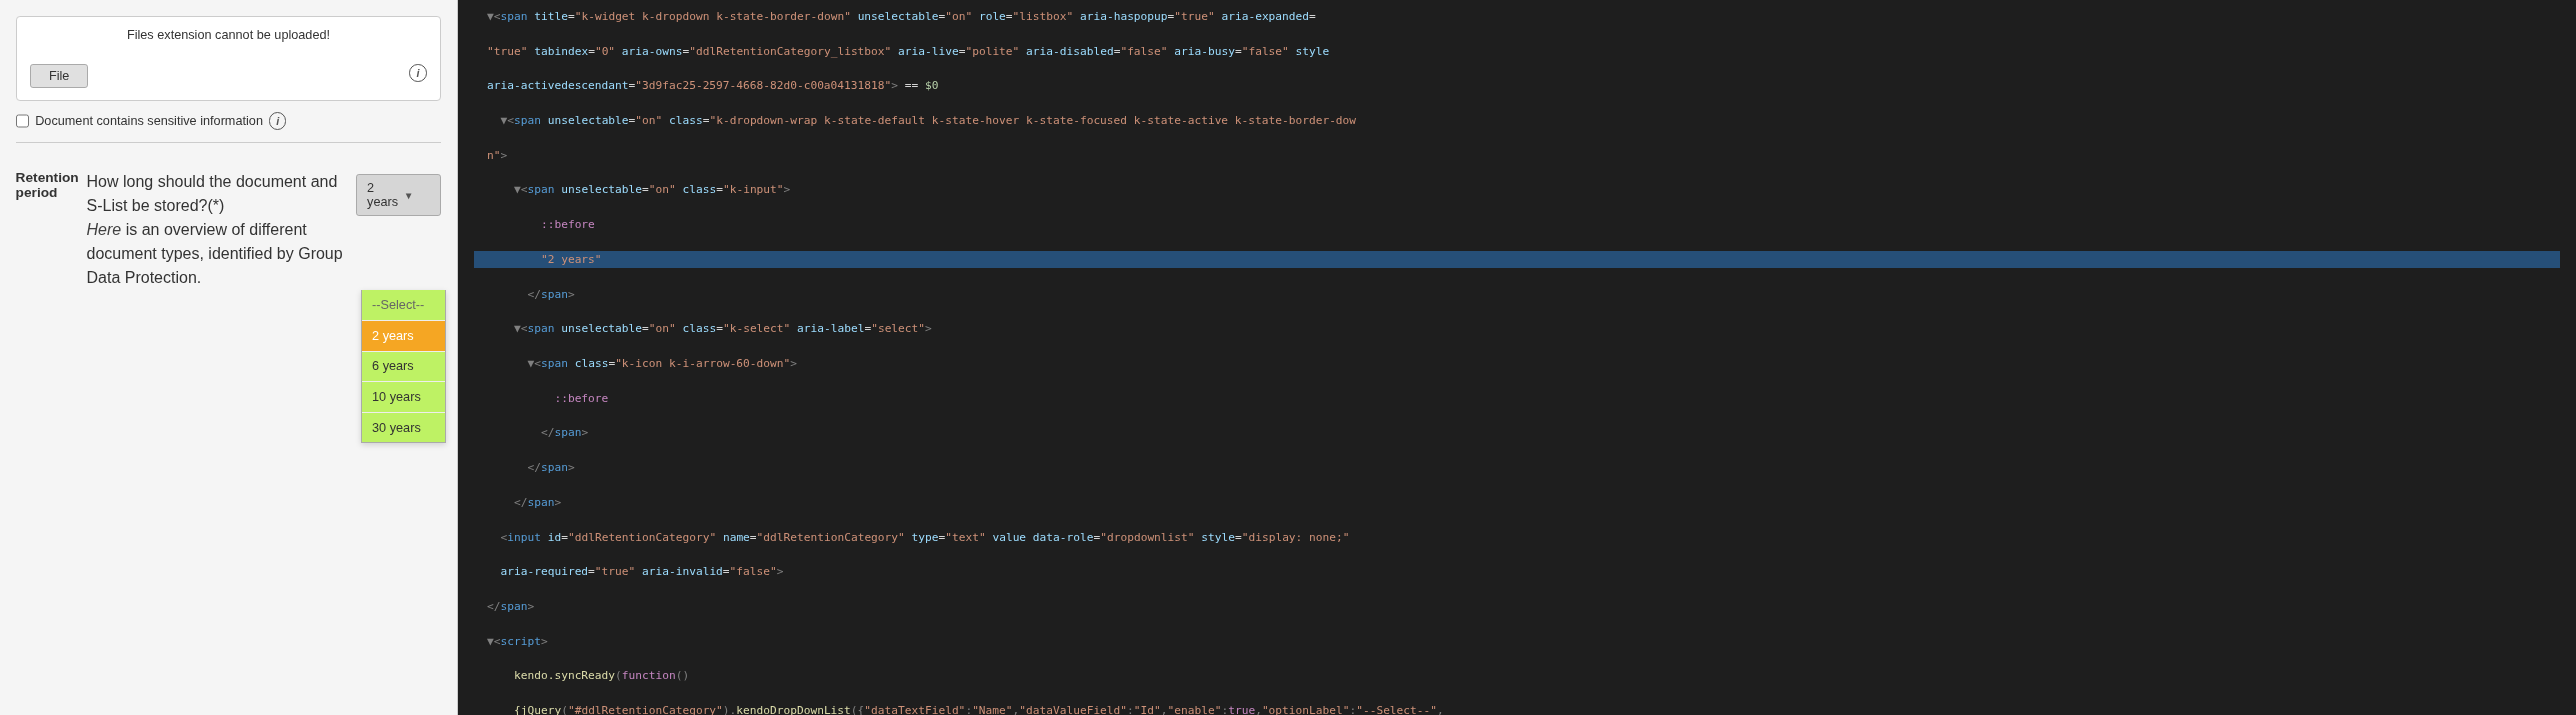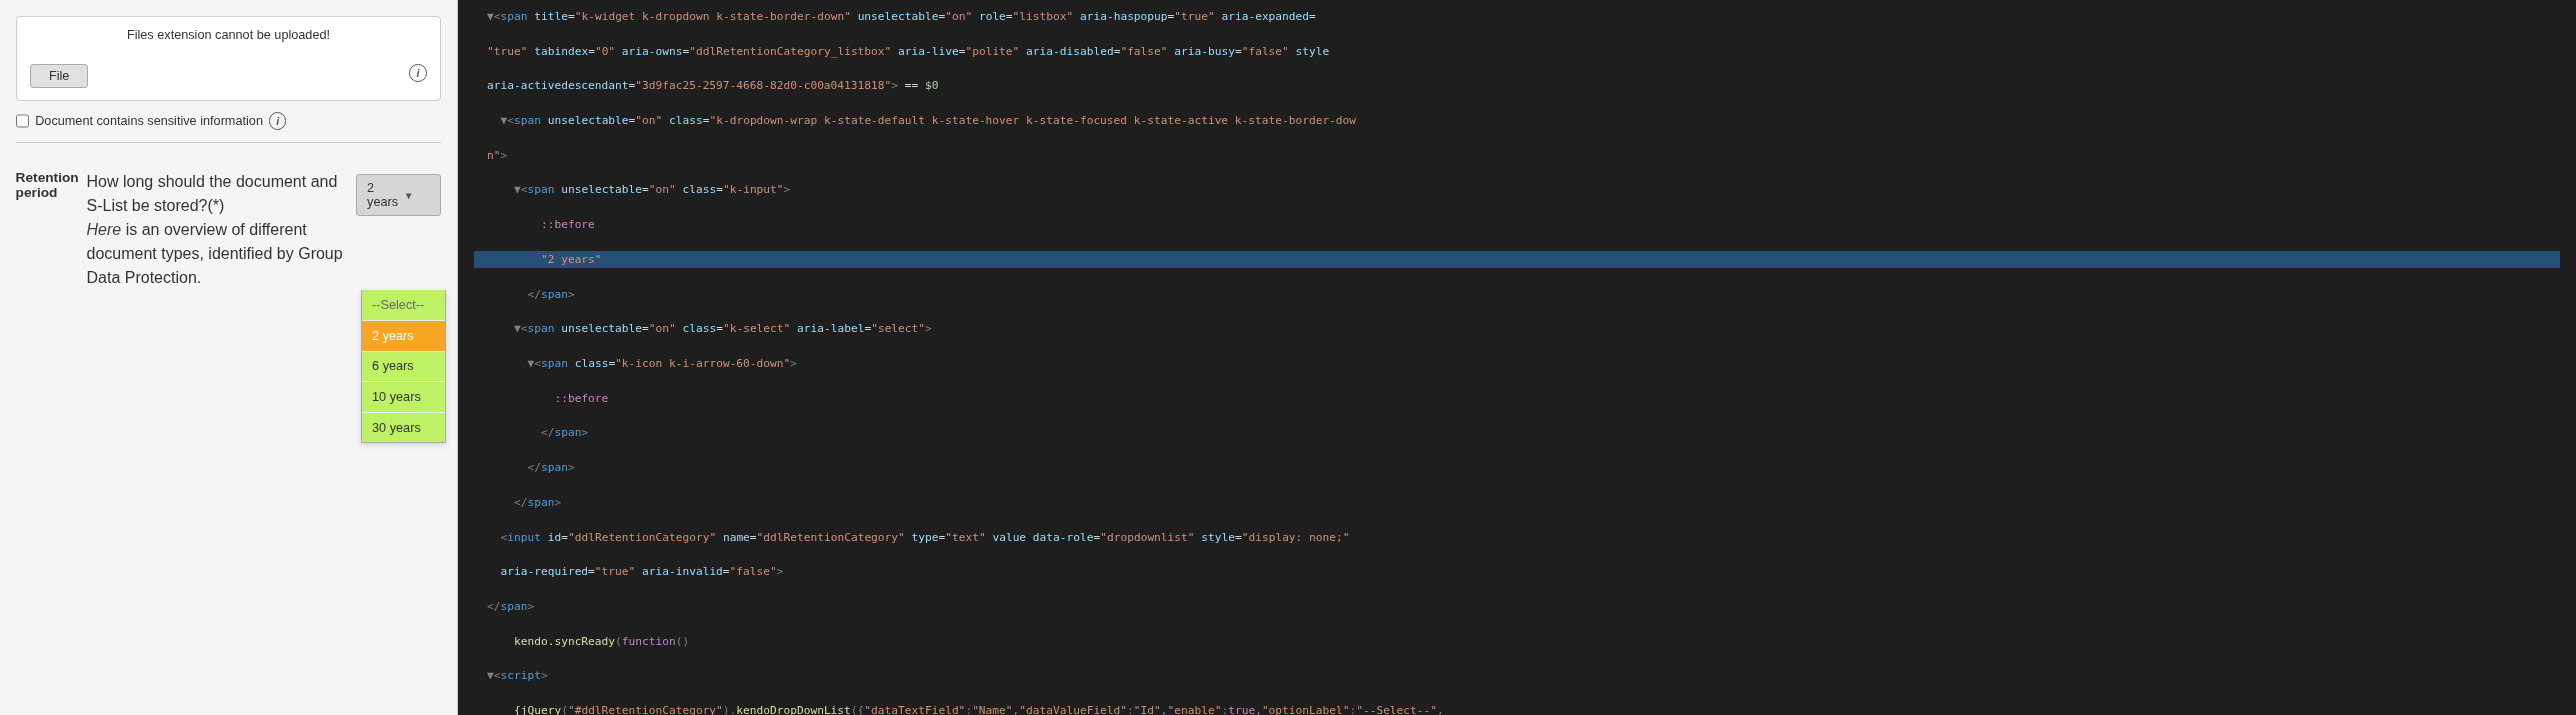--- a/index.html
+++ b/index.html
@@ -263,21 +263,21 @@
 <span class="line">        <span class="c-punct">&lt;/</span><span class="c-tag">span</span><span class="c-punct">&gt;</span></span>
 <span class="line">      <span class="c-punct">▼</span><span class="c-punct">&lt;</span><span class="c-tag">span</span> <span class="c-attr">unselectable</span><span class="c-eq">=</span><span class="c-str">"on"</span> <span class="c-attr">class</span><span class="c-eq">=</span><span class="c-str">"k-select"</span> <span class="c-attr">aria-label</span><span class="c-eq">=</span><span class="c-str">"select"</span><span class="c-punct">&gt;</span></span>
 <span class="line">        <span class="c-punct">▼</span><span class="c-punct">&lt;</span><span class="c-tag">span</span> <span class="c-attr">class</span><span class="c-eq">=</span><span class="c-str">"k-icon k-i-arrow-60-down"</span><span class="c-punct">&gt;</span></span>
 <span class="line">            <span class="c-pseudo">::before</span></span>
 <span class="line">          <span class="c-punct">&lt;/</span><span class="c-tag">span</span><span class="c-punct">&gt;</span></span>
 <span class="line">        <span class="c-punct">&lt;/</span><span class="c-tag">span</span><span class="c-punct">&gt;</span></span>
 <span class="line">      <span class="c-punct">&lt;/</span><span class="c-tag">span</span><span class="c-punct">&gt;</span></span>
 <span class="line">    <span class="c-punct">&lt;</span><span class="c-tag">input</span> <span class="c-attr">id</span><span class="c-eq">=</span><span class="c-str">"ddlRetentionCategory"</span> <span class="c-attr">name</span><span class="c-eq">=</span><span class="c-str">"ddlRetentionCategory"</span> <span class="c-attr">type</span><span class="c-eq">=</span><span class="c-str">"text"</span> <span class="c-attr">value</span> <span class="c-attr">data-role</span><span class="c-eq">=</span><span class="c-str">"dropdownlist"</span> <span class="c-attr">style</span><span class="c-eq">=</span><span class="c-str">"display: none;"</span></span>
 <span class="line">    <span class="c-attr">aria-required</span><span class="c-eq">=</span><span class="c-str">"true"</span> <span class="c-attr">aria-invalid</span><span class="c-eq">=</span><span class="c-str">"false"</span><span class="c-punct">&gt;</span></span>
 <span class="line">  <span class="c-punct">&lt;/</span><span class="c-tag">span</span><span class="c-punct">&gt;</span></span>
+<span class="line">  <span class="c-punct">▼</span><span class="c-punct">&lt;</span><span class="c-tag">script</span><span class="c-punct">&gt;</span></span>
 <span class="line">      <span class="c-fn">kendo.syncReady</span><span class="c-punct">(</span><span class="c-kw">function</span><span class="c-punct">()</span></span>
-<span class="line">  <span class="c-punct">▼</span><span class="c-punct">&lt;</span><span class="c-tag">script</span><span class="c-punct">&gt;</span></span>
 <span class="line">      <span class="c-fn">{jQuery</span><span class="c-punct">(</span><span class="c-str">"#ddlRetentionCategory"</span><span class="c-punct">).</span><span class="c-fn">kendoDropDownList</span><span class="c-punct">({</span><span class="c-str">"dataTextField"</span><span class="c-punct">:</span><span class="c-str">"Name"</span><span class="c-punct">,</span><span class="c-str">"dataValueField"</span><span class="c-punct">:</span><span class="c-str">"Id"</span><span class="c-punct">,</span><span class="c-str">"enable"</span><span class="c-punct">:</span><span class="c-kw">true</span><span class="c-punct">,</span><span class="c-str">"optionLabel"</span><span class="c-punct">:</span><span class="c-str">"--Select--"</span><span class="c-punct">,</span></span>
 
 
 
 </div>
 </div>
 
 
 </body></html>

